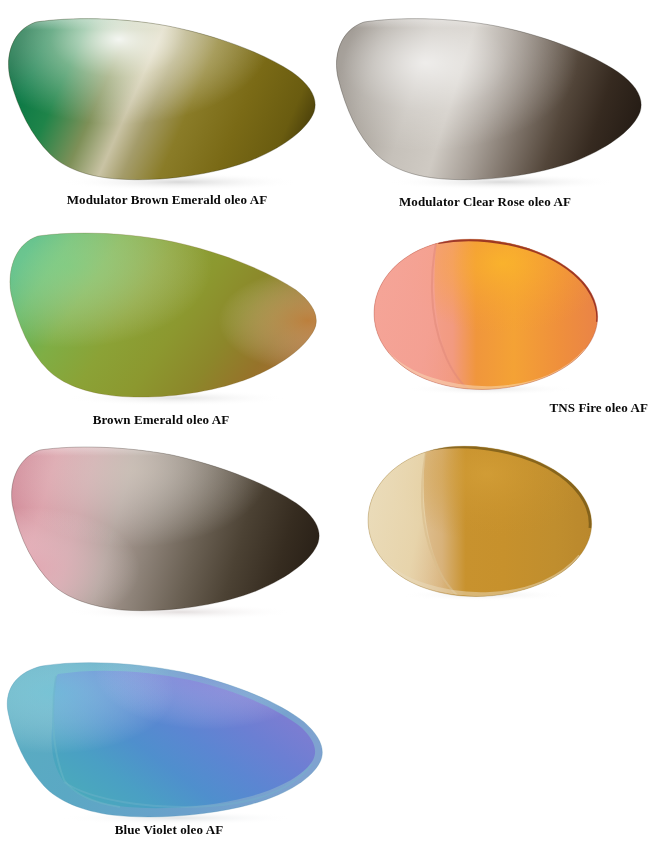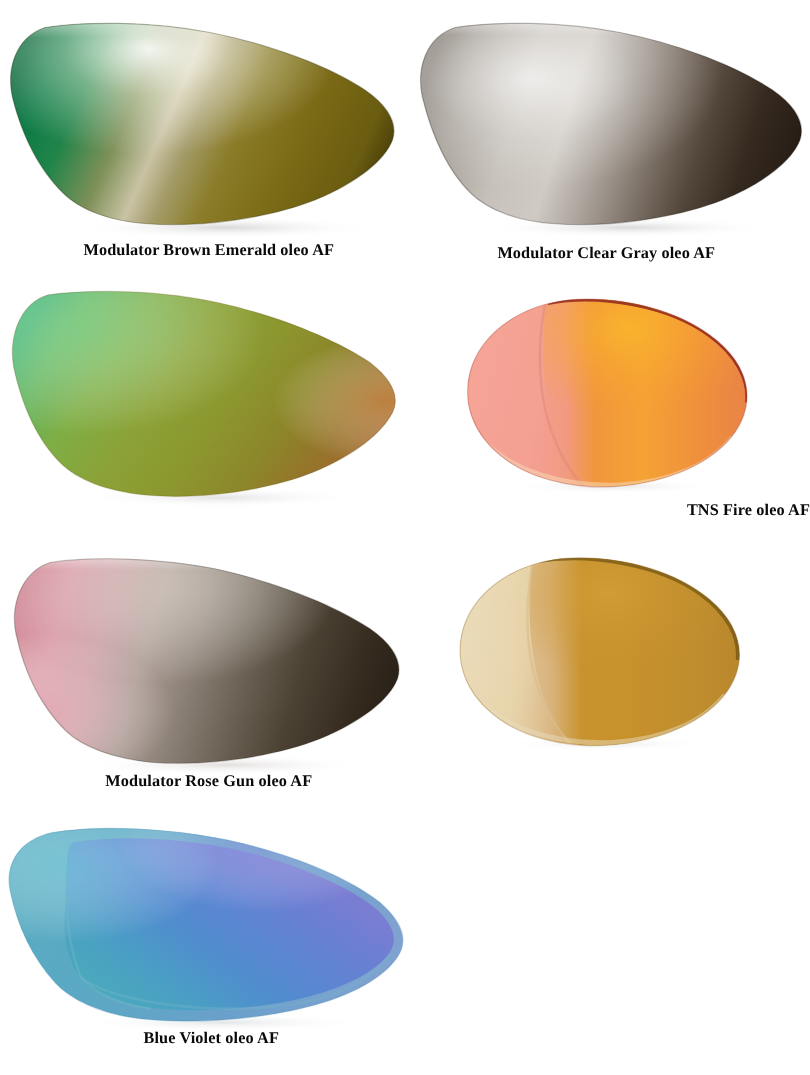--- a/index.html
+++ b/index.html
@@ -150,21 +150,21 @@
         <rect x="0" y="0" width="318" height="183" fill="url(#g2)"></rect>
         <rect x="0" y="0" width="318" height="183" fill="url(#h2)"></rect>
         <rect x="0" y="6" width="318" height="14" fill="url(#e2)"></rect>
       </g>
       <path d="M34,14 C68,9 118,9 166,18 C212,27 258,44 288,64
                C308,78 314,92 310,104 C304,120 282,138 248,152
                C210,167 156,174 114,171 C84,169 60,160 46,146
                C28,128 16,102 8,70 C3,48 10,22 34,14 Z" fill="none" stroke="#1a1410" stroke-opacity="0.28" stroke-width="1"></path>
     </svg>
   </div>
-  <div class="lens-label" id="label-2">Modulator Clear Gray oleo AF</div>
+  <div class="lens-label" id="label-2">Modulator Clear Rose oleo AF</div>
 
   <div class="lens-cell" id="cell-3">
     <svg class="lens-art" width="320" height="182" viewBox="0 0 320 182">
       <defs>
         <linearGradient id="g3" x1="0.01" y1="0.30" x2="0.98" y2="0.68">
           <stop offset="0.00" stop-color="#3cb070"></stop>
           <stop offset="0.10" stop-color="#5fb45c"></stop>
           <stop offset="0.24" stop-color="#7fae45"></stop>
           <stop offset="0.40" stop-color="#8ba236"></stop>
           <stop offset="0.56" stop-color="#8c982f"></stop>
@@ -196,20 +196,21 @@
         <rect x="0" y="0" width="320" height="182" fill="url(#g3)"></rect>
         <rect x="0" y="0" width="320" height="182" fill="url(#h3)"></rect>
         <rect x="0" y="0" width="320" height="182" fill="url(#h3b)"></rect>
       </g>
       <path d="M34,10 C70,5 122,6 170,16 C216,26 262,44 292,64
                C310,78 316,92 310,104 C302,120 280,138 246,152
                C208,167 154,174 112,170 C82,167 58,158 44,144
                C26,126 14,100 7,68 C3,46 10,18 34,10 Z" fill="none" stroke="#6b4f14" stroke-opacity="0.22" stroke-width="1"></path>
     </svg>
   </div>
+  <div class="lens-label" id="label-3">Brown Emerald oleo AF</div>
 
   <div class="lens-cell" id="cell-4">
     <svg class="lens-art" width="240" height="162" viewBox="0 0 240 162">
       <defs>
         <linearGradient id="g4" x1="0.02" y1="0.5" x2="1" y2="0.5">
           <stop offset="0.00" stop-color="#f0a292"></stop>
           <stop offset="0.20" stop-color="#f4a190"></stop>
           <stop offset="0.34" stop-color="#f29a80"></stop>
           <stop offset="0.44" stop-color="#f0963c"></stop>
           <stop offset="0.60" stop-color="#f4a235"></stop>
@@ -299,21 +300,20 @@
         <rect x="0" y="0" width="324" height="182" fill="url(#h5)"></rect>
         <rect x="0" y="0" width="324" height="182" fill="url(#h5b)"></rect>
         <rect x="0" y="6" width="324" height="12" fill="url(#e5)"></rect>
       </g>
       <path d="M36,12 C70,7 120,8 168,17 C214,27 262,45 292,65
                C312,79 318,93 314,105 C308,121 286,139 252,153
                C214,168 160,175 118,172 C88,169 62,160 48,146
                C30,128 16,102 9,70 C4,48 12,20 36,12 Z" fill="none" stroke="#241c14" stroke-opacity="0.25" stroke-width="1"></path>
     </svg>
   </div>
-  <div class="lens-label" id="label-5">Modulator Rose Gun oleo AF</div>
 
   <div class="lens-cell" id="cell-6">
     <svg class="lens-art" width="240" height="160" viewBox="0 0 240 160">
       <defs>
         <linearGradient id="g6" x1="0.02" y1="0.5" x2="1" y2="0.5">
           <stop offset="0.00" stop-color="#e4cca8"></stop>
           <stop offset="0.18" stop-color="#e2c79f"></stop>
           <stop offset="0.32" stop-color="#d8b27a"></stop>
           <stop offset="0.42" stop-color="#c8922e"></stop>
           <stop offset="0.58" stop-color="#c7912c"></stop>

